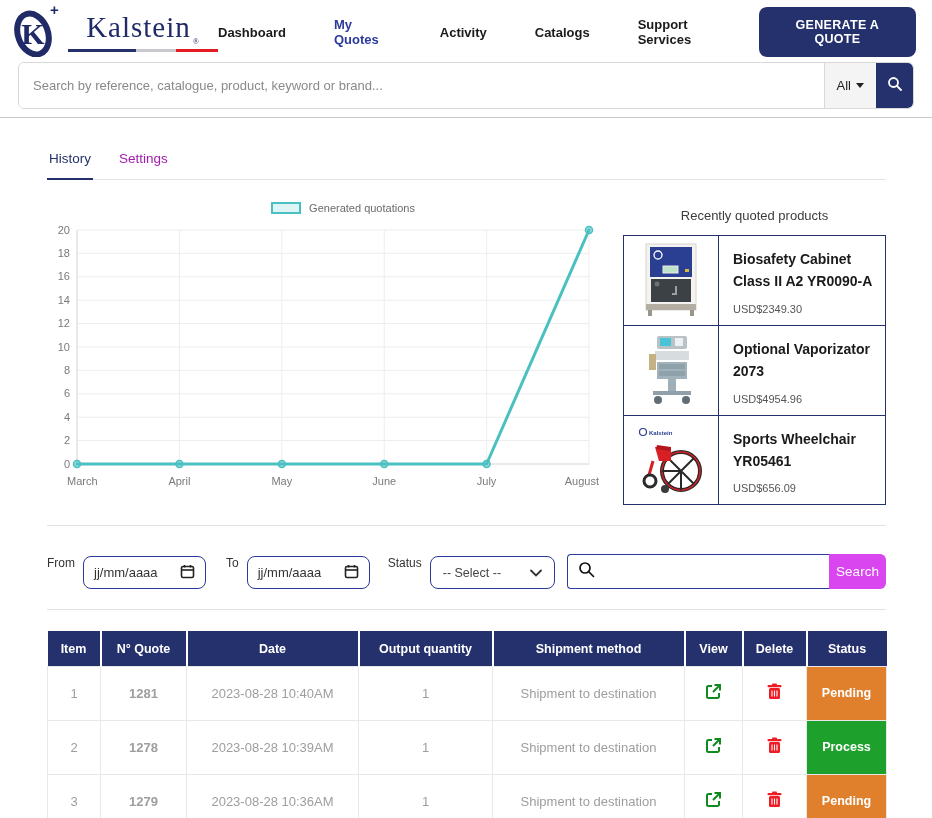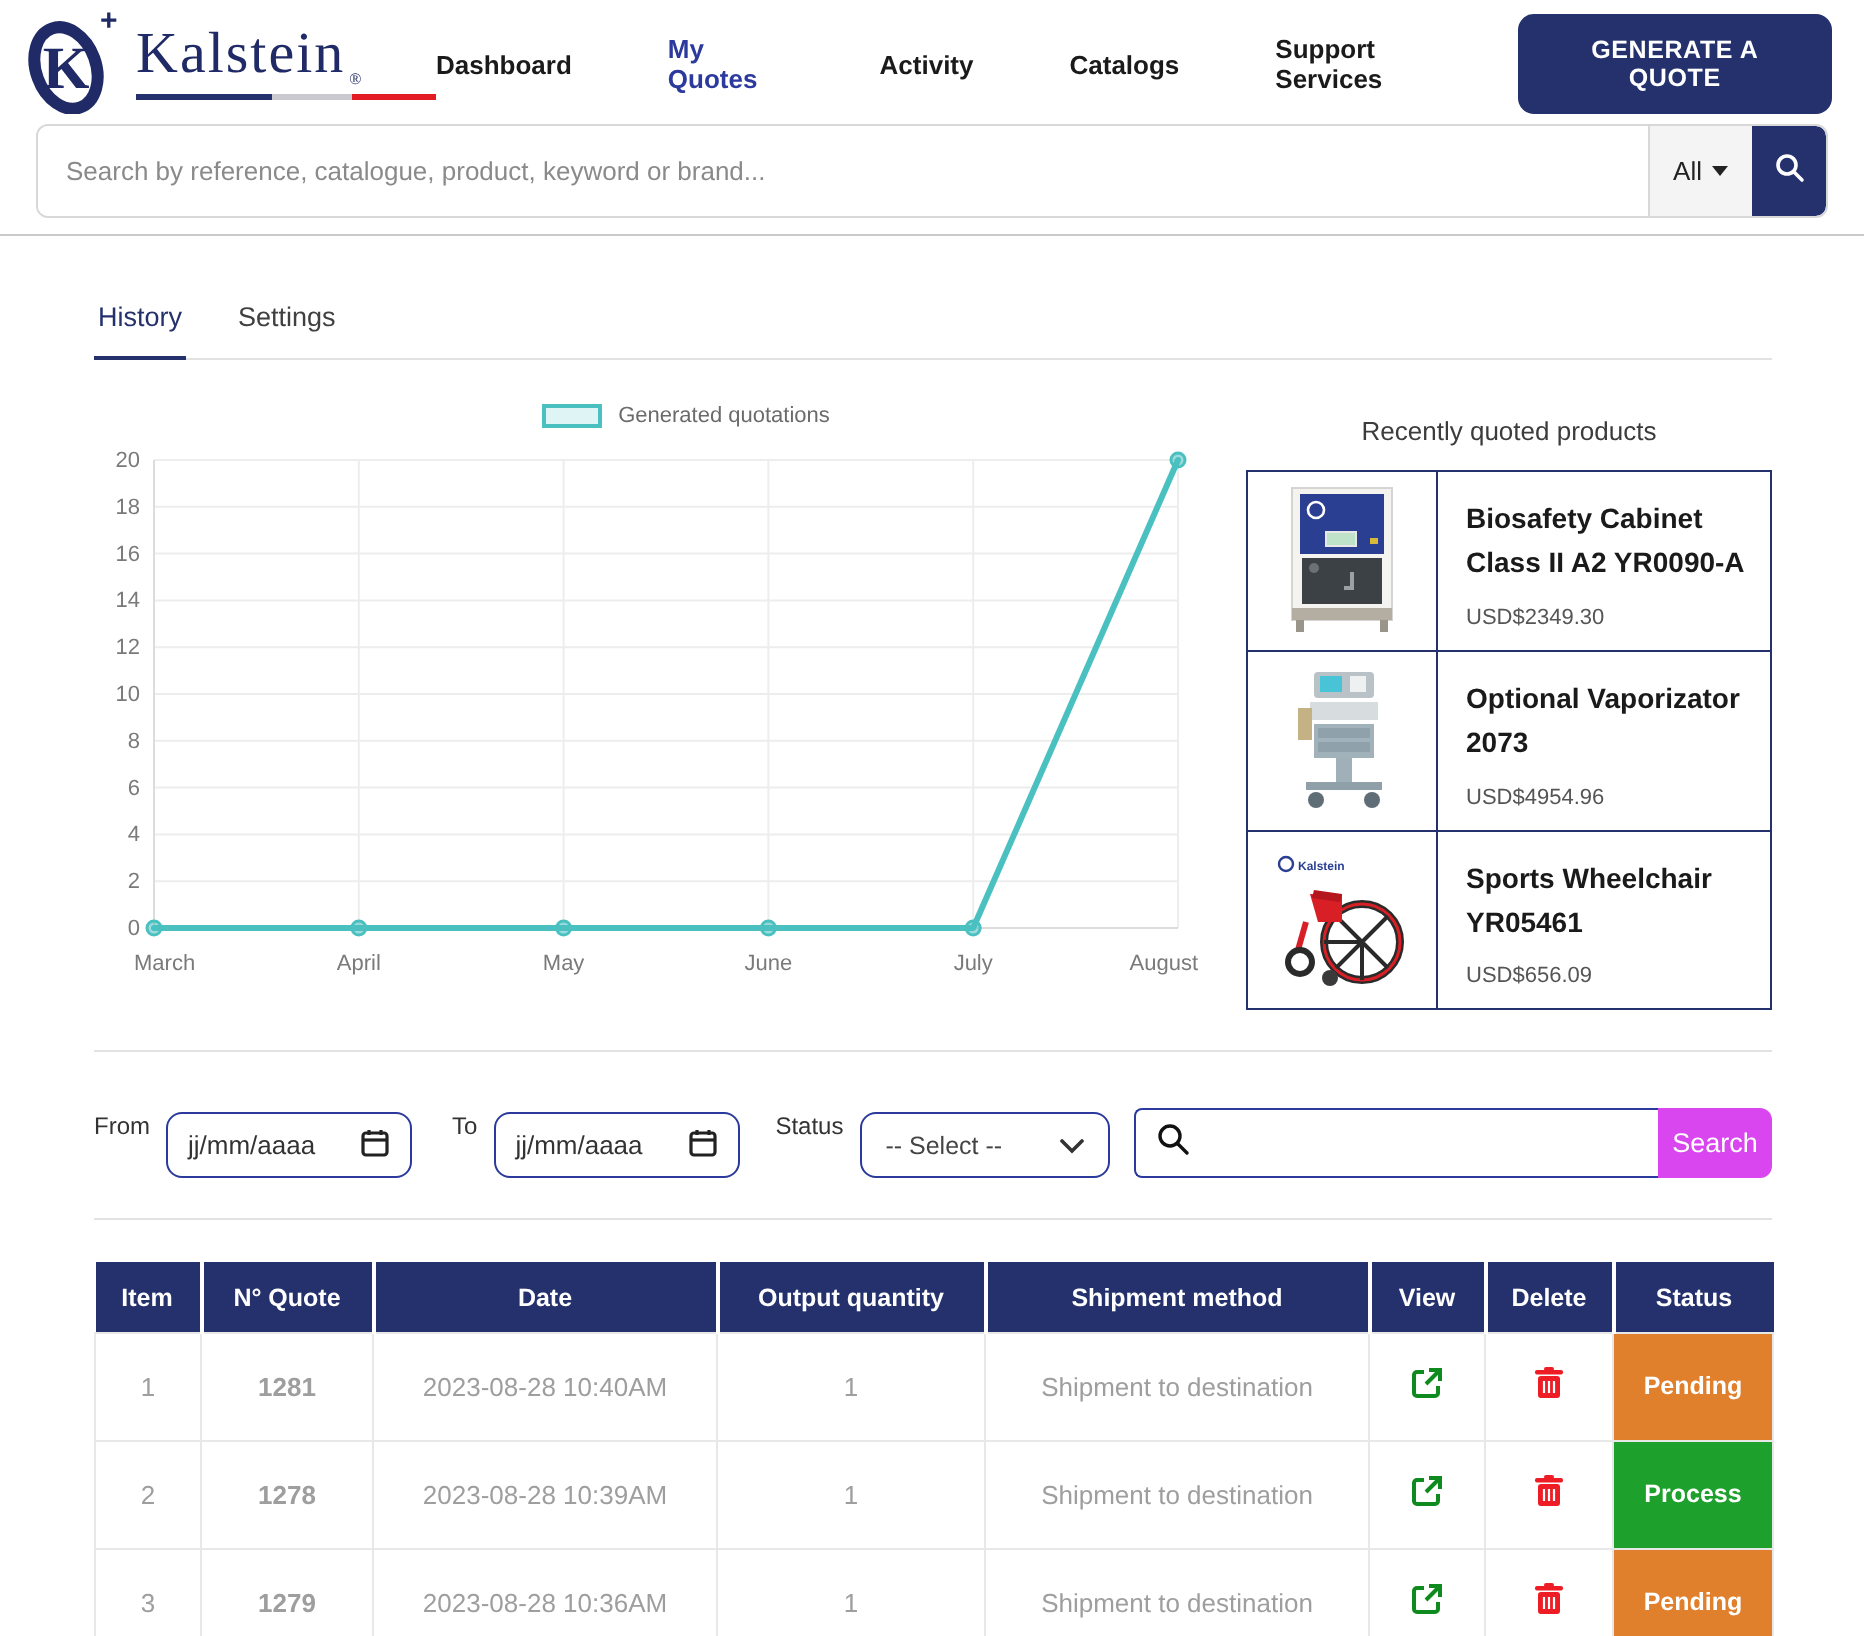--- a/index.html
+++ b/index.html
@@ -2,21 +2,21 @@
 <html><head>
 <meta charset="utf-8">
 <style>
   * { margin:0; padding:0; box-sizing:border-box; }
   html,body { width:932px; background:#fff; font-family:"Liberation Sans", sans-serif; color:#222; }
   body { height:818px; overflow:hidden; }
 
   
   .topbar { display:flex; align-items:center; padding:6px 16px 0 8px; height:58px; }
   .logo { display:flex; align-items:flex-start; gap:6px; cursor:pointer; }
-  .wordmark-wrap { margin-top:10px; }
+  .wordmark-wrap { margin-top:10px;text-align:center; }
   .wordmark { font-family:"Liberation Serif", serif; font-size:29px; color:#1f2a66; letter-spacing:1px; line-height:1; }
   .tricolor { display:flex; height:3px; margin-top:3px; width:150px; }
   .tricolor .b1 { width:45%; background:#24316d; }
   .tricolor .b2 { width:27%; background:#c9c9cf; }
   .tricolor .b3 { width:28%; background:#e31b23; }
   .reg { font-size:8px; color:#1f2a66; vertical-align:sub; margin-left:2px; }
   .nav { display:flex; align-items:center; gap:48px; margin-left:auto; margin-right:28px; }
   .nav a { font-size:13px; font-weight:bold; color:#1a1a1a; text-decoration:none; cursor:pointer; }
   .nav a.active { color:#2b3a9c; }
   .cta-btn { background:#24316d; color:#fff; border:none; border-radius:8px; font-family:inherit;
@@ -32,21 +32,21 @@
   .caret-down { width:0; height:0; border-left:4px solid transparent; border-right:4px solid transparent; border-top:5px solid #222; }
   .mini-search-btn { width:37px; background:#24316d; border:none; display:flex; align-items:center;
                      justify-content:center; cursor:pointer; border-radius:0 5px 5px 0; }
 
   .header-divider { border:none; border-top:1px solid #c9c9c9; }
 
   
   .content { padding:0 46px 0 47px; }
 
   .tabs { display:flex; gap:24px; margin-top:29px; border-bottom:1px solid #e2e2e2; }
-  .tab { font-size:13.5px; padding:4px 2px 12px 2px; color:#404040; cursor:pointer; }
+  .tab { font-size:13.5px; padding:4px 2px 12px 2px; color:#a21caf; cursor:pointer; }
   .tab.active { color:#24316d; border-bottom:2px solid #24316d; margin-bottom:-1px; }
 
   .main-row { display:flex; margin-top:20px; }
   .chart-col { width:552px; }
   .legend { display:flex; align-items:center; justify-content:center; gap:8px; margin:2px 0 2px 40px; }
   .legend-swatch { width:30px; height:12px; border:2px solid #4bc0c0; background:rgba(75,192,192,.18); }
   .legend-label { font-size:11px; color:#6b6b6b; }
 
   .products-col { width:266px; margin-left:24px; }
   .products-title { text-align:center; font-size:13px; color:#3c3c3c; margin:8px 0 12px; }

